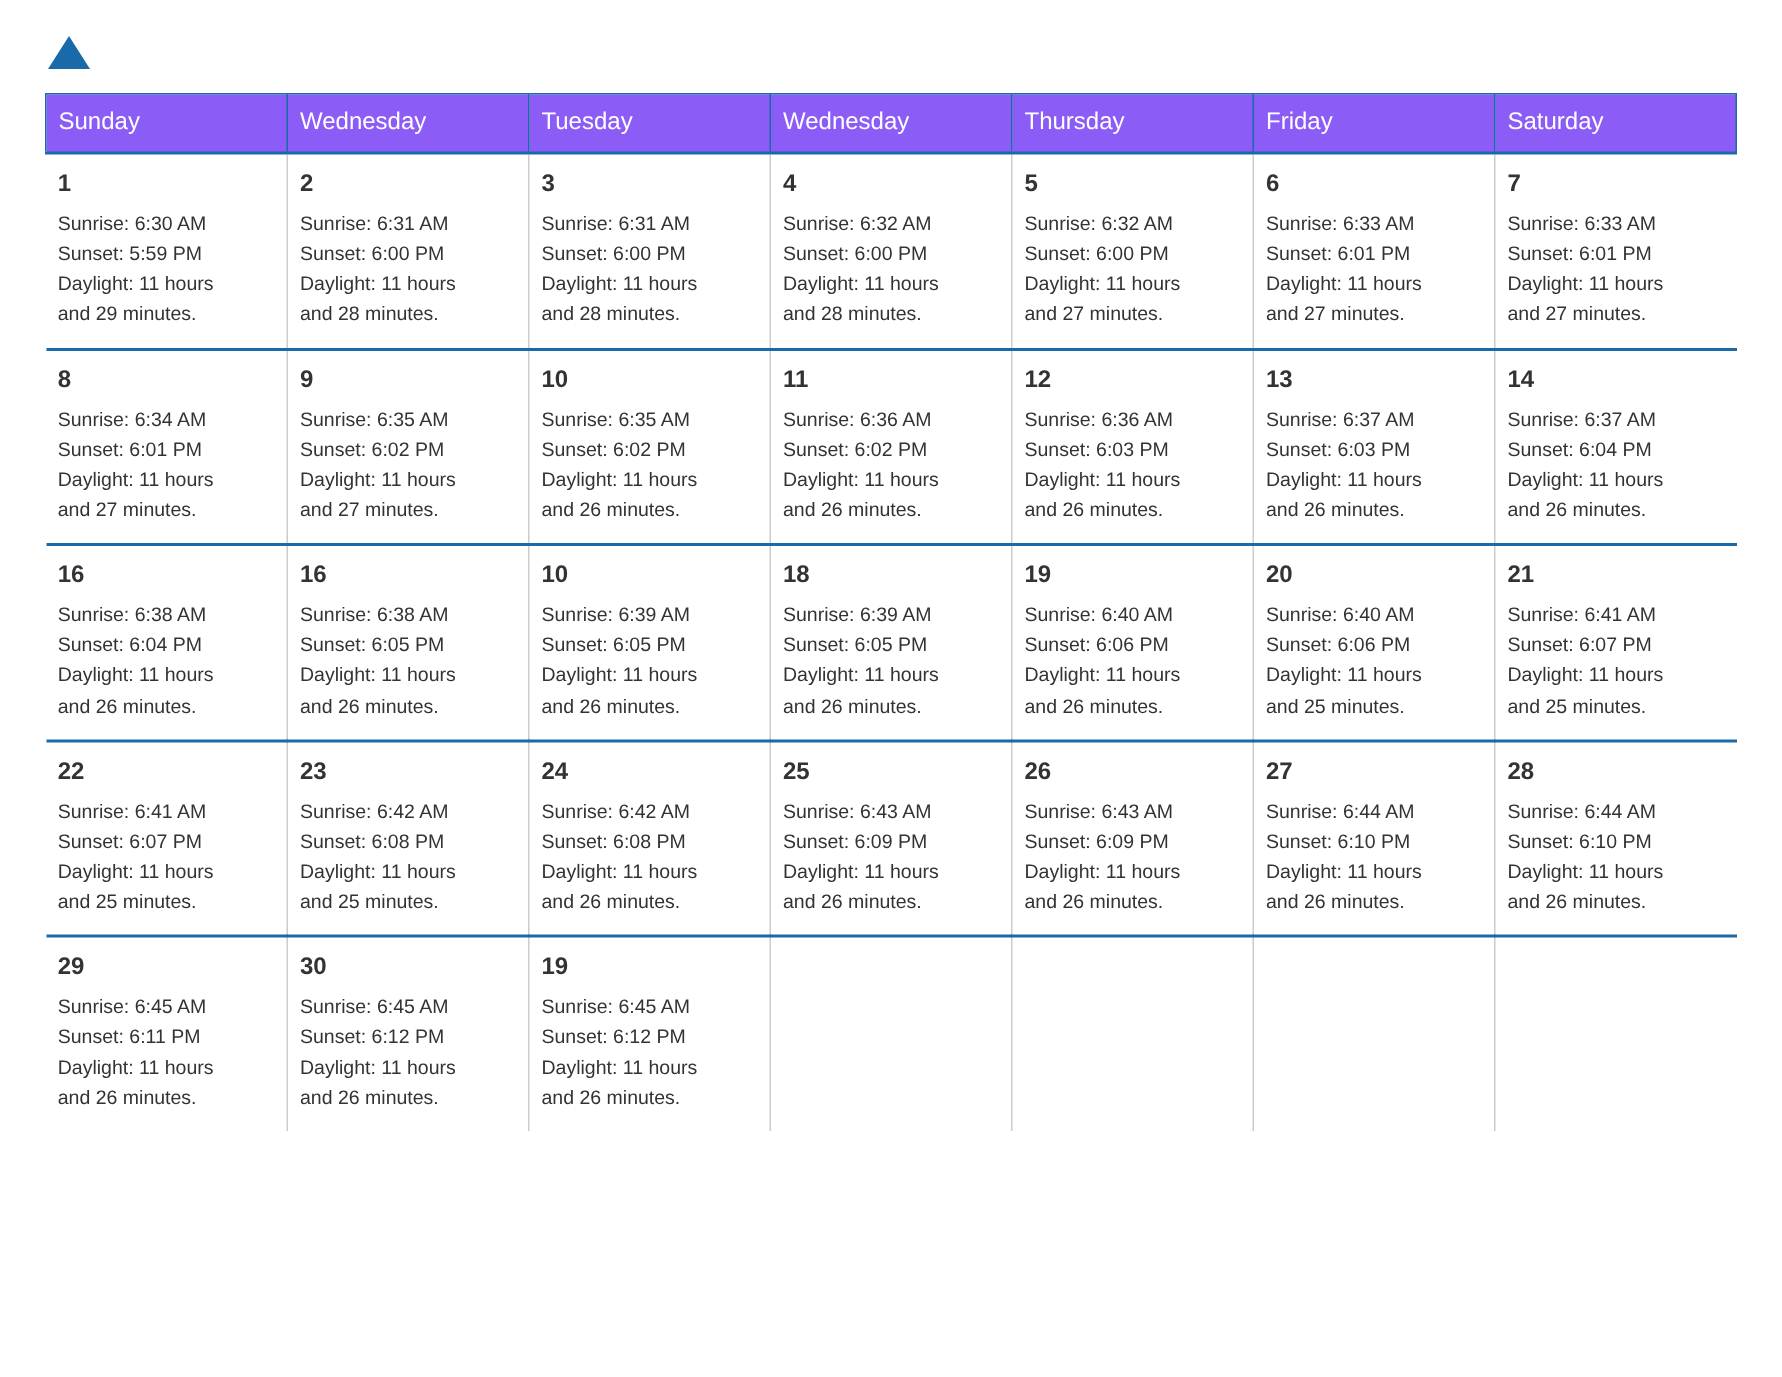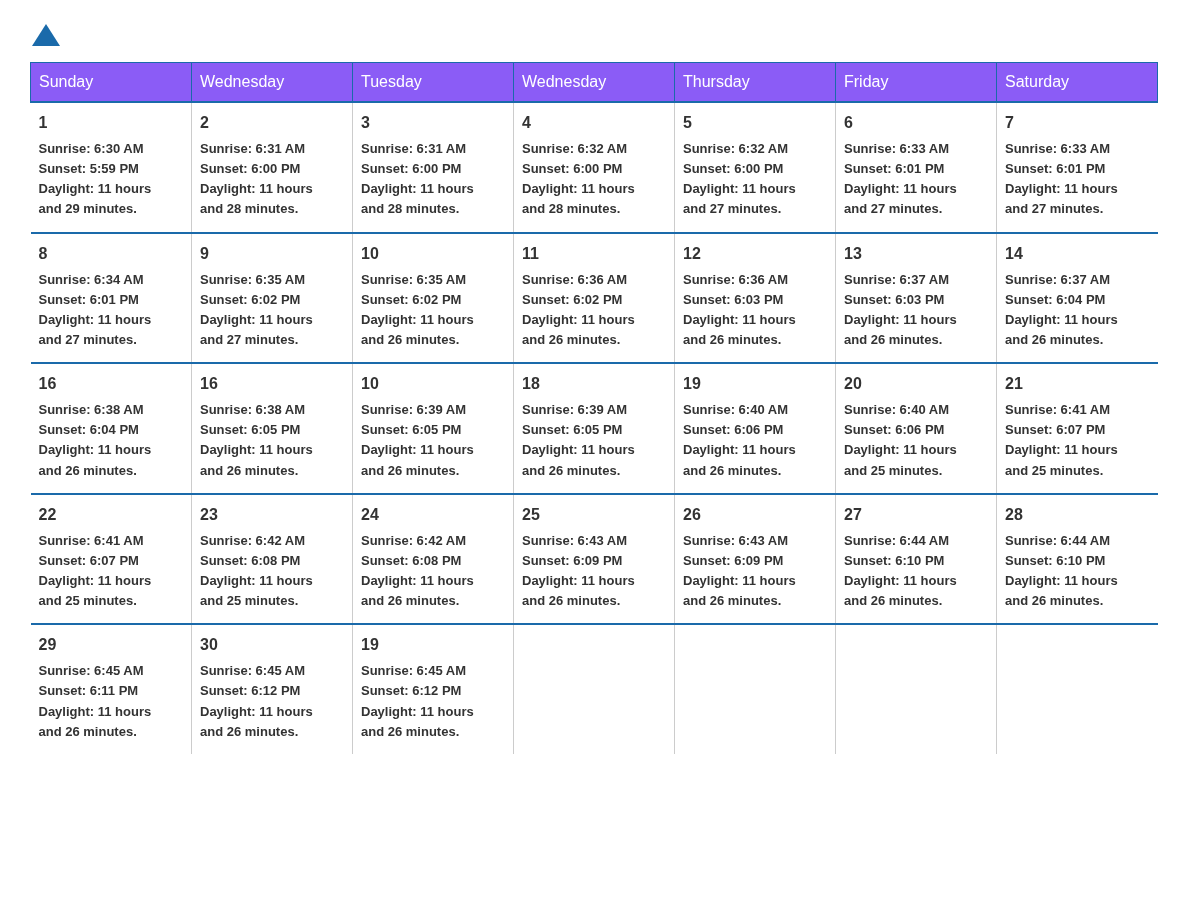--- a/index.html
+++ b/index.html
@@ -90,21 +90,20 @@
     }
     .day-number {
       font-size: 16px;
       font-weight: bold;
       display: block;
       margin-bottom: 4px;
     }
     .day-info {
       font-size: 13px;
       line-height: 1.55;
-      font-weight: bold;
     }
   </style>
 </head>
 <body>
 
 <div class="header">
   <div class="logo">
     <div class="logo-text">
       <span class="logo-general"></span>
       <div class="logo-triangle"></div>

